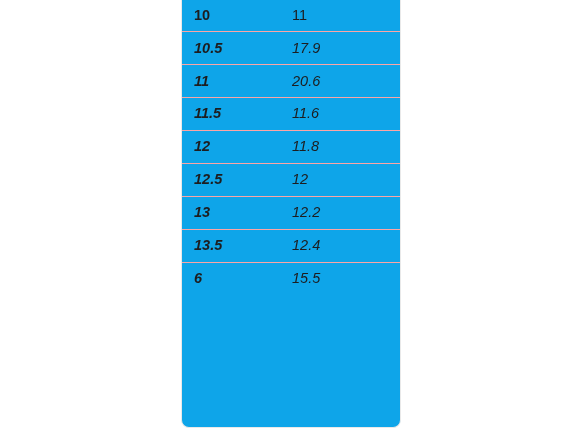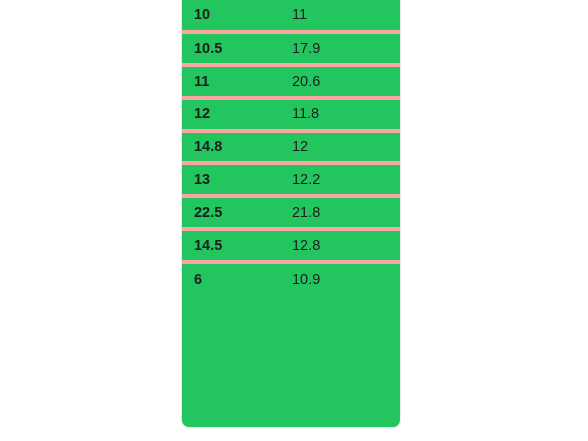--- a/index.html
+++ b/index.html
@@ -16,40 +16,41 @@
     overflow: hidden;
     position: relative;
   }
 
   #conversion-card {
     position: absolute;
     left: 181px;
     top: -1px;
     width: 220px;
     height: 429px;
-    background: #22c55e;
+    background: #0ea5e9;
     border: 1px solid #e9e9e9;
     border-top: none;
     border-bottom-left-radius: 8px;
     border-bottom-right-radius: 8px;
     overflow: hidden;
   }
 
   table.conv-table {
     width: 100%;
     border-collapse: collapse;
     table-layout: fixed;
   }
 
   table.conv-table tr {
     height: 32.9px;
   }
 
   table.conv-table tr + tr td {
-    border-top: 4px solid #fca5a5;
+    border-top: 1px solid #fca5a5;
+    font-style: italic;
   }
 
   table.conv-table td {
     padding: 0 0 0 12px;
     vertical-align: middle;
     font-size: 14.5px;
     line-height: 1.2;
     color: #1d1d1f;
     white-space: nowrap;
   }
@@ -77,38 +78,38 @@
         </tr>
         <tr>
           <td class="col-us">10.5</td>
           <td class="col-eu">17.9</td>
         </tr>
         <tr>
           <td class="col-us">11</td>
           <td class="col-eu">20.6</td>
         </tr>
         <tr>
+          <td class="col-us">11.5</td>
+          <td class="col-eu">11.6</td>
+        </tr>
+        <tr>
           <td class="col-us">12</td>
           <td class="col-eu">11.8</td>
         </tr>
         <tr>
-          <td class="col-us">14.8</td>
+          <td class="col-us">12.5</td>
           <td class="col-eu">12</td>
         </tr>
         <tr>
           <td class="col-us">13</td>
           <td class="col-eu">12.2</td>
         </tr>
         <tr>
-          <td class="col-us">22.5</td>
-          <td class="col-eu">21.8</td>
-        </tr>
-        <tr>
-          <td class="col-us">14.5</td>
-          <td class="col-eu">12.8</td>
+          <td class="col-us">13.5</td>
+          <td class="col-eu">12.4</td>
         </tr>
         <tr>
           <td class="col-us">6</td>
-          <td class="col-eu">10.9</td>
+          <td class="col-eu">15.5</td>
         </tr>
       </tbody>
   </table>
 </div>
 
 </body></html>

